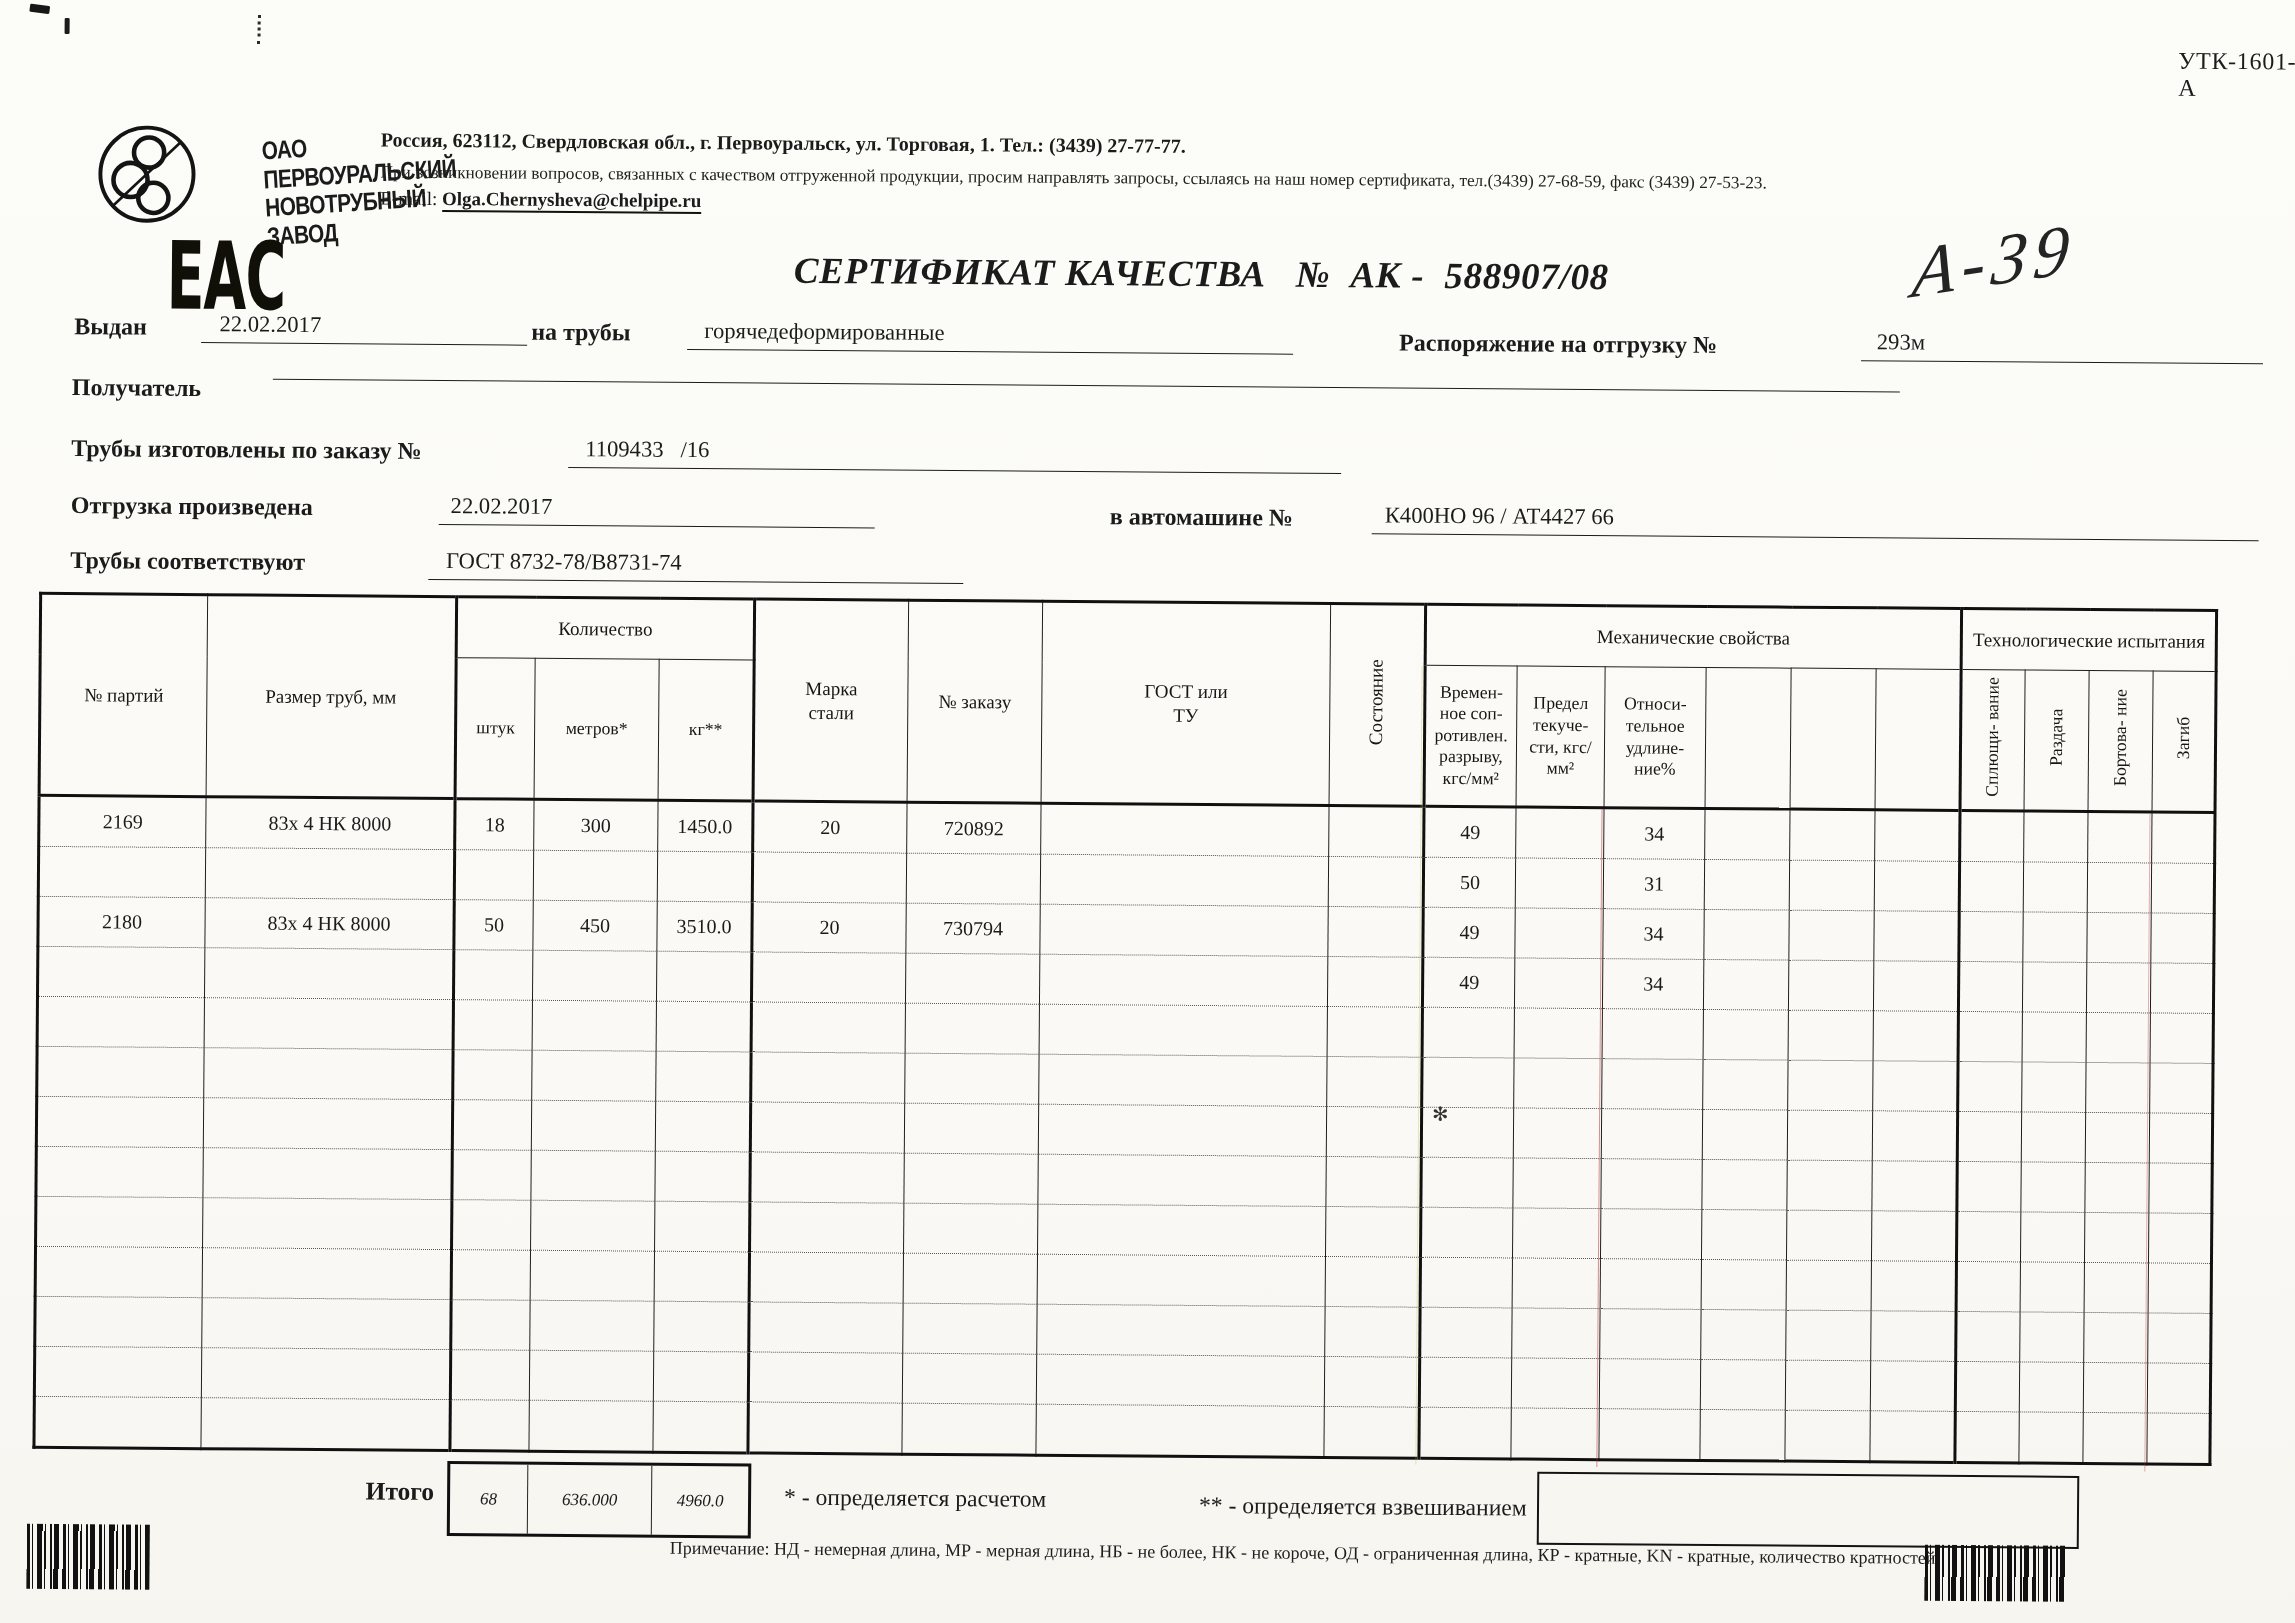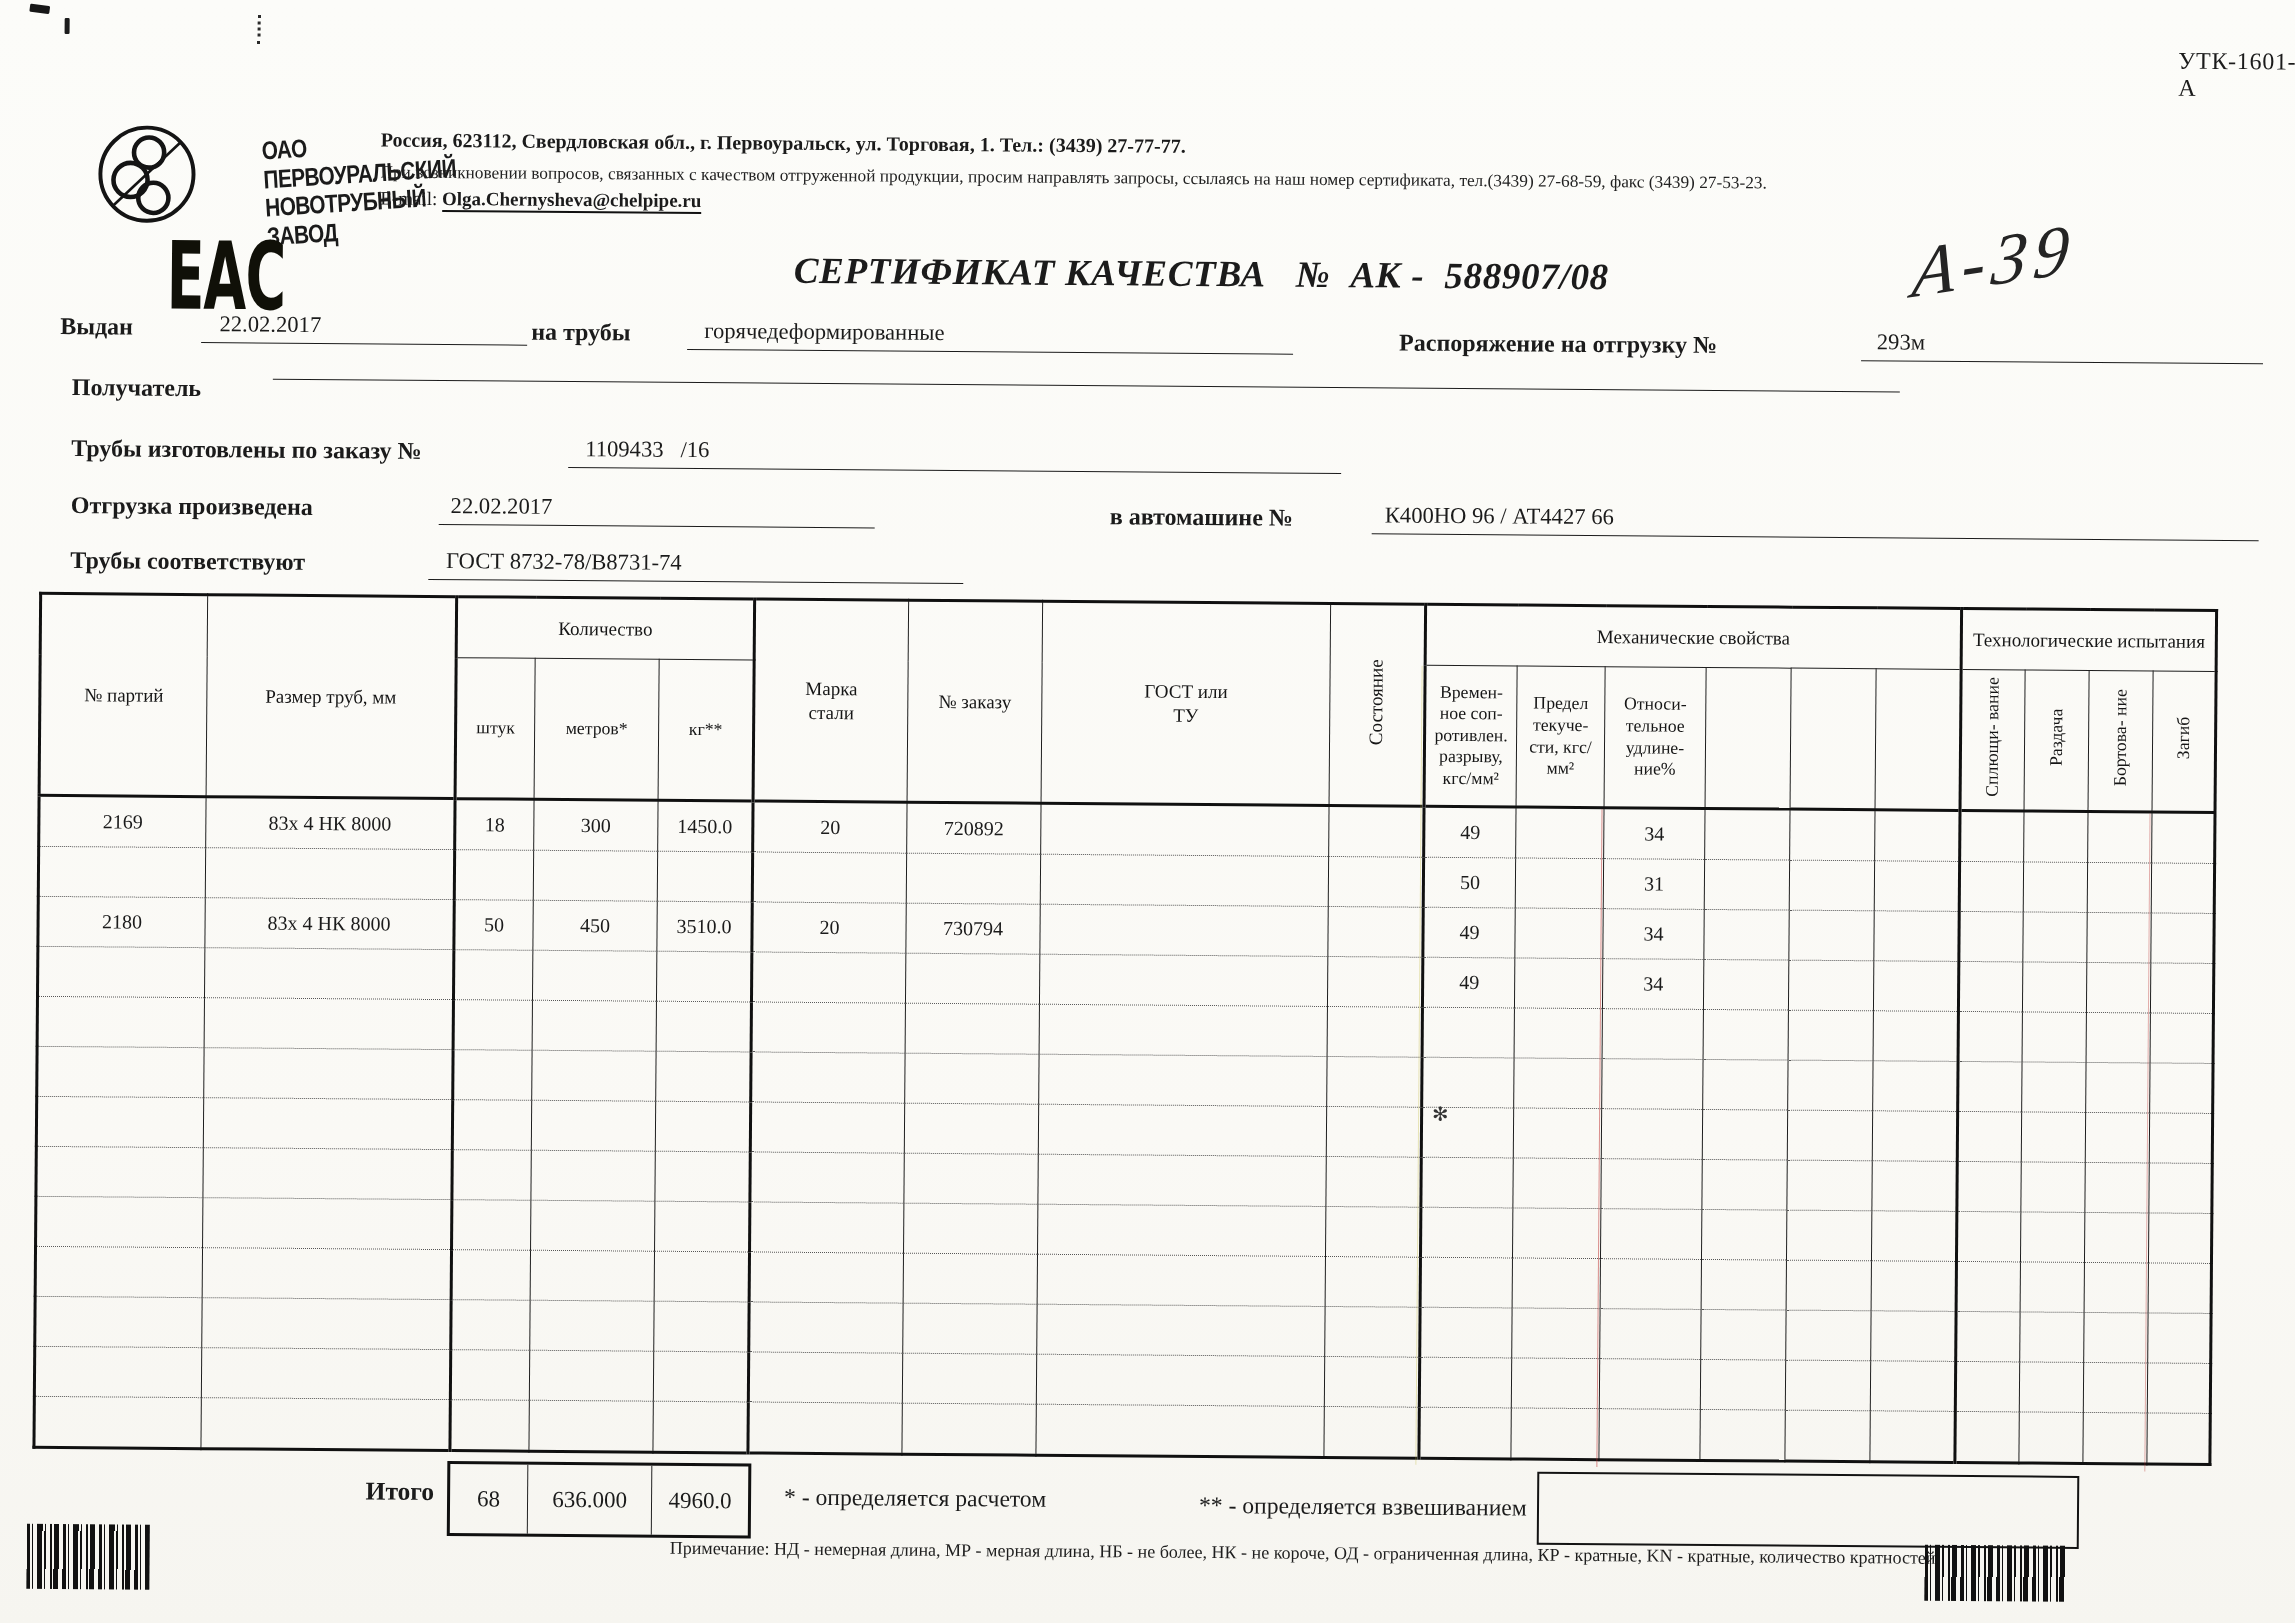--- a/index.html
+++ b/index.html
@@ -57,21 +57,21 @@
   .cert .tL{border-left:3.3px solid #101010;}
   .narrow{display:inline-block;max-width:85px;}
   .narrow2{display:inline-block;max-width:82px;}
   .narrow3{display:inline-block;max-width:88px;}
   .v{writing-mode:vertical-rl;transform:rotate(180deg);display:inline-block;max-height:130px;line-height:1.1;white-space:normal;}
   .vnw{white-space:nowrap;max-height:190px;}
   .fs26{font-size:16.7px;}
 
   
   .totals-box{left:458px;top:1458px;width:298px;height:69px;border:3.3px solid #101010;display:flex;background:transparent;}
-  .totals-box .tc{display:flex;align-items:center;justify-content:center;font-size:23px;border-left:1.3px solid #222;}
+  .totals-box .tc{display:flex;align-items:center;justify-content:center;font-size:17px;border-left:1.3px solid #222;font-style:italic;}
   .totals-box .tc:first-child{border-left:none;}
   .itogo{left:157px;top:1474px;width:288px;text-align:right;font-weight:bold;font-size:25.5px;}
   .fn1{left:795px;top:1478px;font-size:23.6px;}
   .fn2{left:1210px;top:1483px;font-size:23.6px;}
   .stamp-box{left:1548px;top:1460px;width:538px;height:69px;border:2.6px solid #131313;}
   .note{left:681px;top:1533px;width:1604px;font-size:18px;color:#1e1e1e;}
 
   .barcode{background:repeating-linear-gradient(90deg,
       #111 0 3.3px, transparent 3.3px 5.2px,
       #111 5.2px 6.5px, transparent 6.5px 10.5px,
@@ -106,21 +106,21 @@
     <div class="abs addr1">Россия, 623112, Свердловская обл., г. Первоуральск, ул. Торговая, 1. Тел.: (3439) 27-77-77.</div>
     <div class="abs addr2">При возникновении вопросов, связанных с качеством отгруженной продукции, просим направлять запросы, ссылаясь на наш номер сертификата, тел.(3439) 27-68-59, факс (3439) 27-53-23.</div>
     <div class="abs addr3"><span>E-mail: </span><span class="em">Olga.Chernysheva@chelpipe.ru</span></div>
     <div class="abs utk">УТК-1601-А</div>
 
     <div class="abs eac">ЕАС</div>
 
     <div class="abs cert-title"><span>СЕРТИФИКАТ КАЧЕСТВА</span><span class="cert-no">№  АК -  588907/08</span></div>
     <div class="abs handwrite">А-39</div>
 
-    <div class="lbl" style="left:62px;top:313px;">Выдан</div>
+    <div class="lbl" style="left:76px;top:313px;">Выдан</div>
     <div class="val" style="left:203px;top:310px;width:308px;padding-left:18.3px;">22.02.2017</div>
     <div class="lbl" style="left:533px;top:315px;">на трубы</div>
     <div class="val" style="left:689px;top:313px;width:589px;padding-left:17px;">горячедеформированные</div>
     <div class="lbl" style="left:1401px;top:319px;">Распоряжение на отгрузку №</div>
     <div class="val" style="left:1863px;top:315px;width:386px;padding-left:15.7px;">293м</div>
 
     <div class="lbl" style="left:74px;top:374px;">Получатель</div>
     <div class="val" style="left:275px;top:372px;width:1611px;padding-left:15.7px;"></div>
 
     <div class="lbl" style="left:74px;top:435px;">Трубы изготовлены по заказу №</div>

